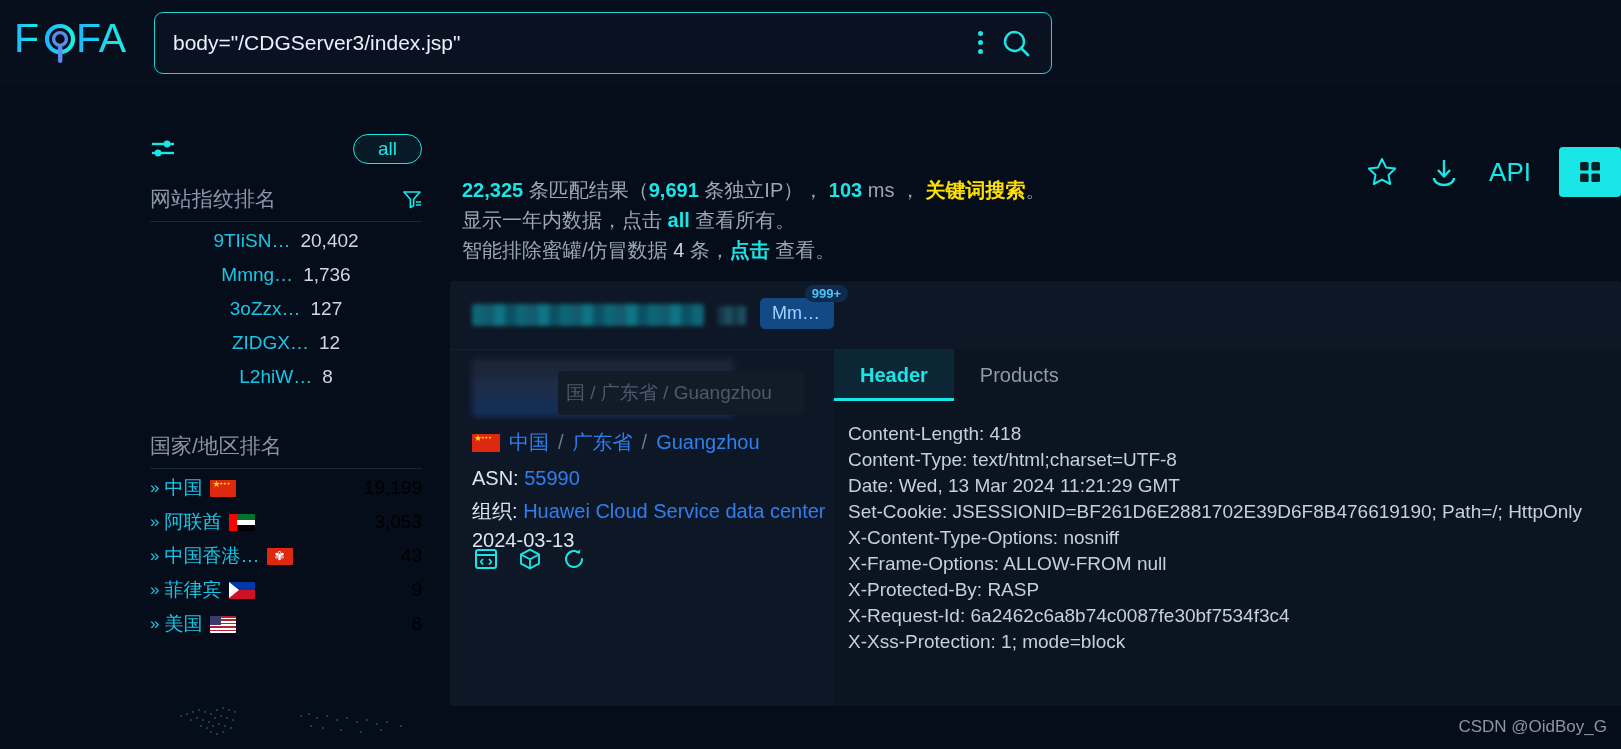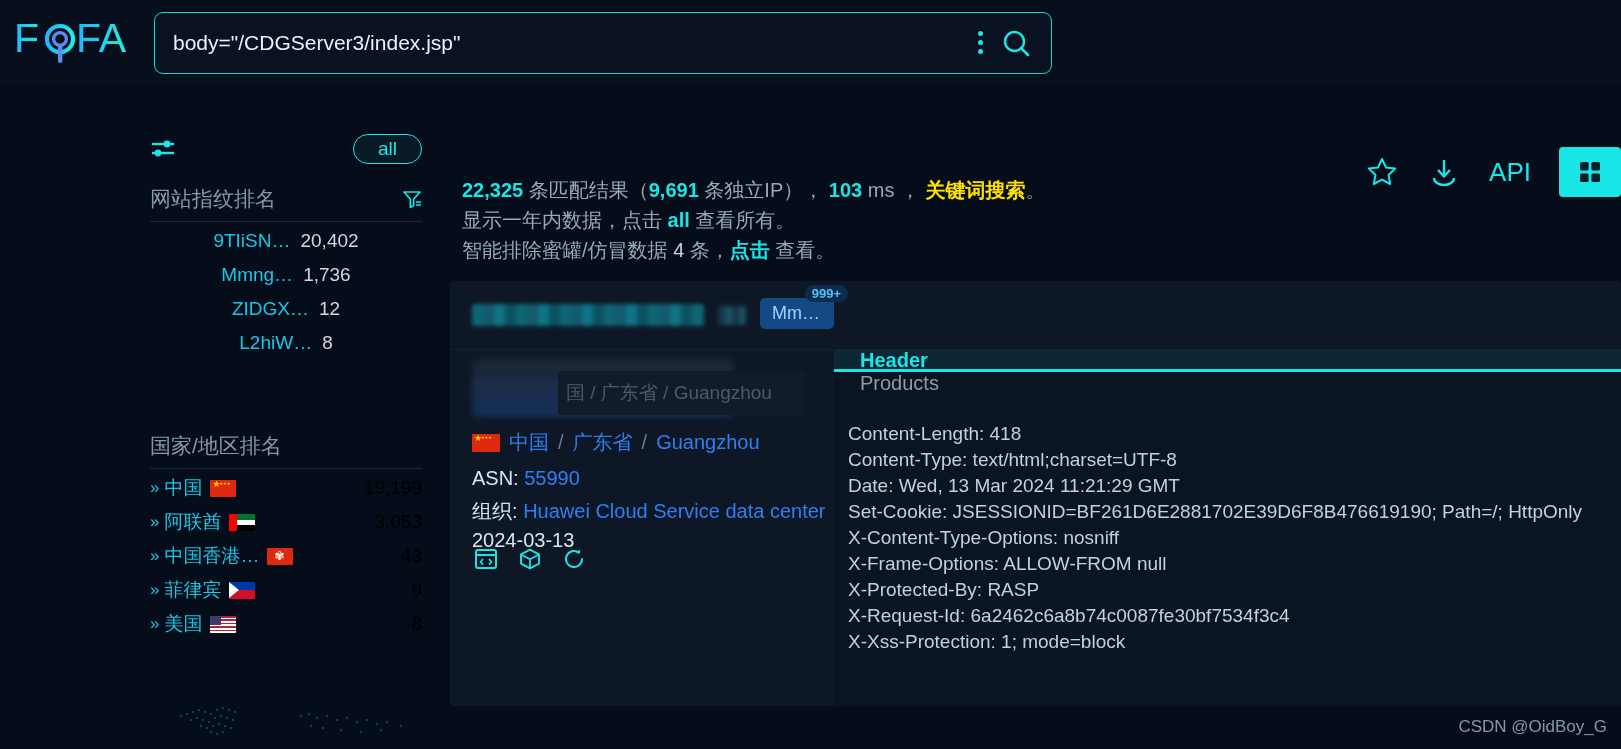--- a/index.html
+++ b/index.html
@@ -149,21 +149,21 @@
   .loc-line { position:absolute; left:0; top:62px; display:flex; align-items:center; gap:9px; font-size:20px; white-space:nowrap;}
   .loc-line a { color:#2f7ff0; text-decoration:none; cursor:pointer;}
   .loc-line .sl { color:#6b7a8c; }
   .kv { position:absolute; left:0; font-size:20px; color:#dce5ef; white-space:nowrap;}
   .kv a { color:#2f7ff0; text-decoration:none; cursor:pointer;}
   .d-icons { position:absolute; left:2px; top:180px; display:flex; gap:20px;}
   .d-ico { width:24px; height:24px; cursor:pointer;}
 
   
   .pane { position:absolute; left:384px; top:68px; width: 787px; height:357px; background:#0b1522;}
-  .tabs { display:flex; height:52px;flex-direction:column; }
+  .tabs { display:flex; height:52px; }
   .tab { font-size:20px; padding: 0 26px; display:flex; align-items:center; cursor:pointer; position:relative;}
   .tab.active { color:#19e6e6; font-weight:bold; background:#0d2636; }
   .tab.active::after { content:""; position:absolute; left:0; bottom:0; width:100%; height:3px; background:#19e6e6;}
   .tab.idle { color:#8e9bab; }
   .hdrs { padding: 20px 0 0 14px; }
   .hdr-line { color:#c3d0de; font-size:19px; line-height:26px; white-space:nowrap; overflow:hidden;}
 
   .watermark { position:absolute; right: 14px; bottom: 12px; color:#8a96a4; font-size:17px;}
 </style>
 </head>
@@ -232,20 +232,24 @@
         </div>
       </div>
       <div class="hr"></div>
       <div class="rank-row">
         <span class="nm">9TIiSN…</span>
         <span class="ct">20,402</span>
       </div>
       <div class="rank-row">
         <span class="nm">Mmng…</span>
         <span class="ct">1,736</span>
+      </div>
+      <div class="rank-row">
+        <span class="nm">3oZzx…</span>
+        <span class="ct">127</span>
       </div>
       <div class="rank-row">
         <span class="nm">ZIDGX…</span>
         <span class="ct">12</span>
       </div>
       <div class="rank-row">
         <span class="nm">L2hiW…</span>
         <span class="ct">8</span>
       </div>
     </div>

